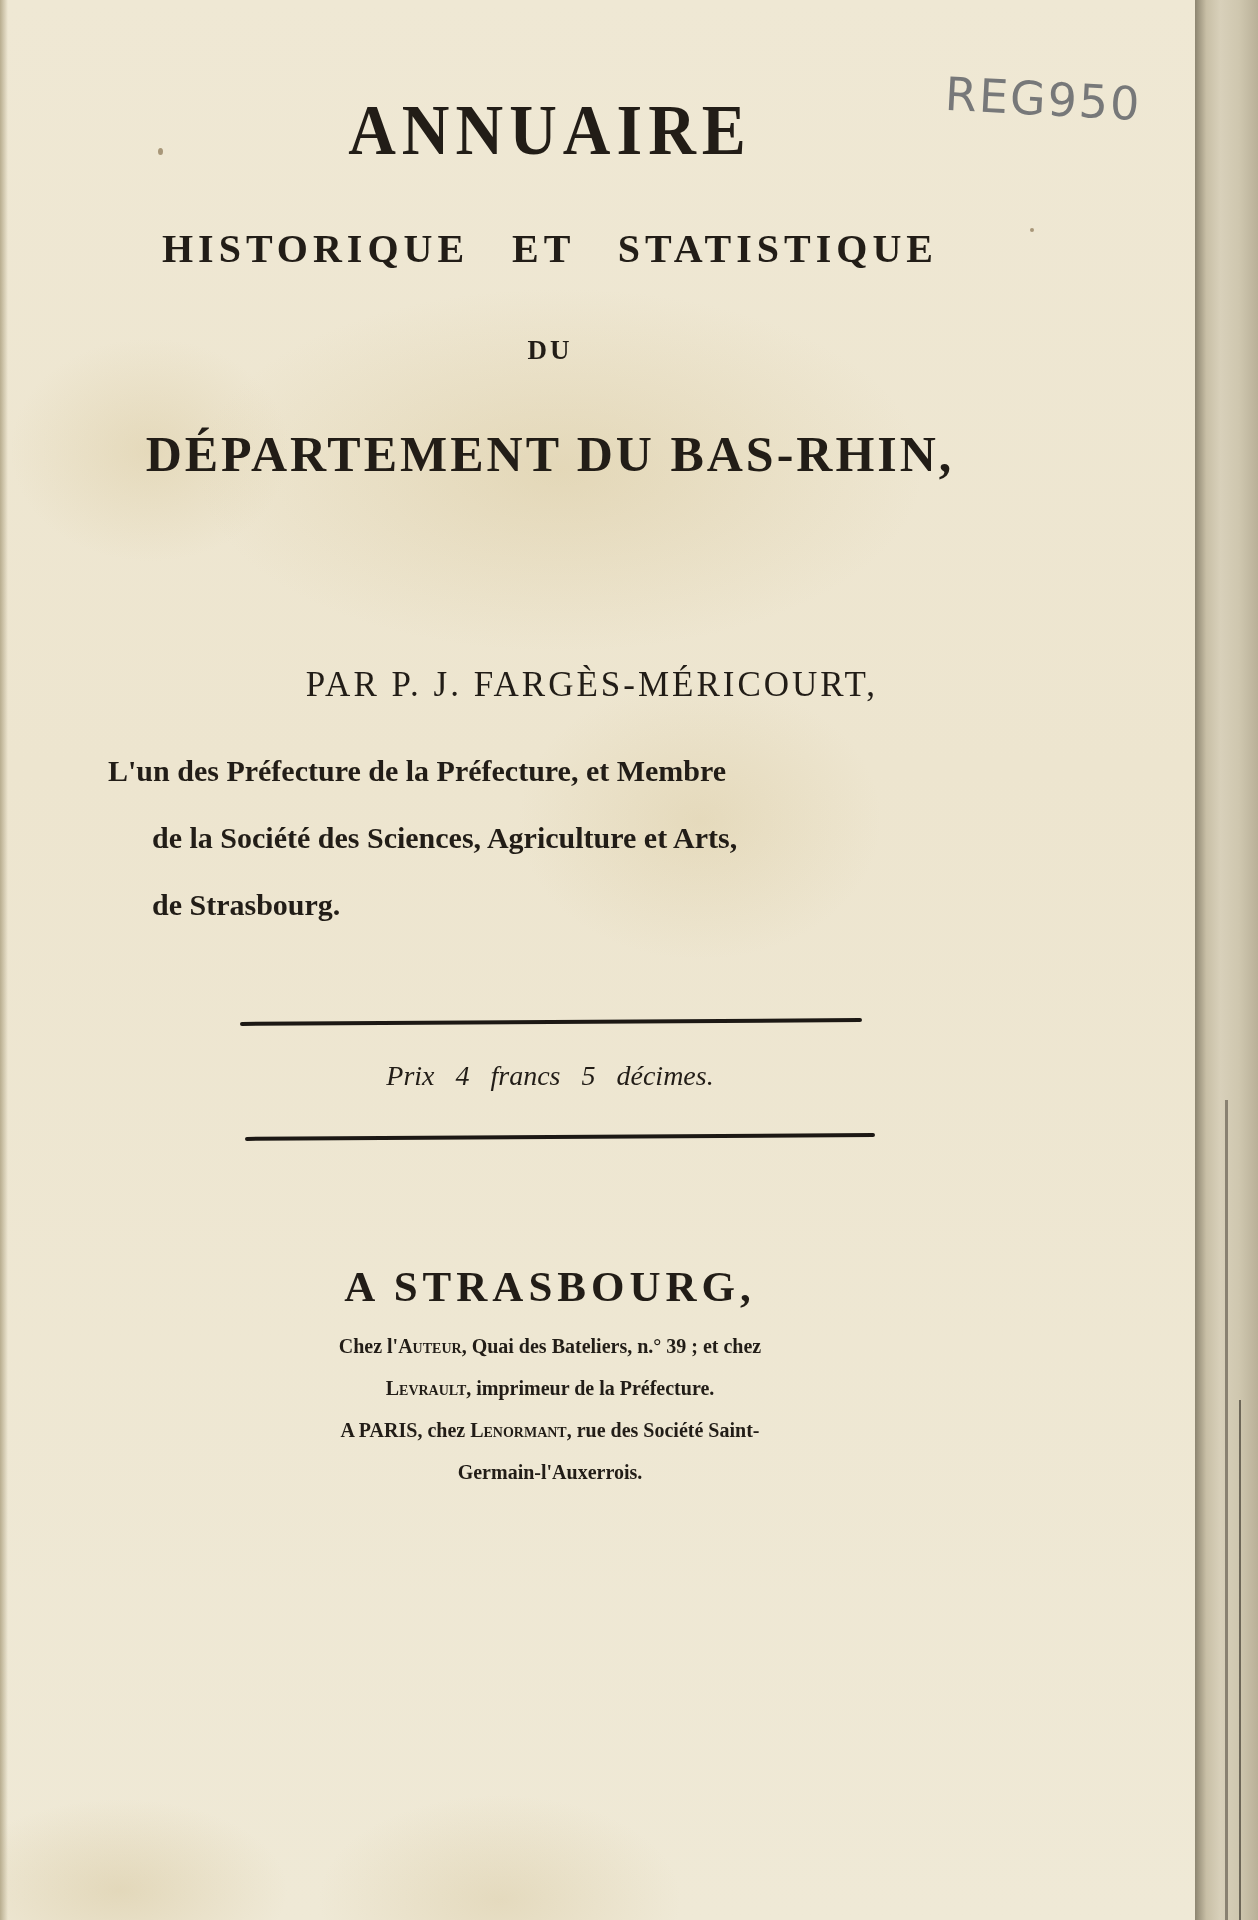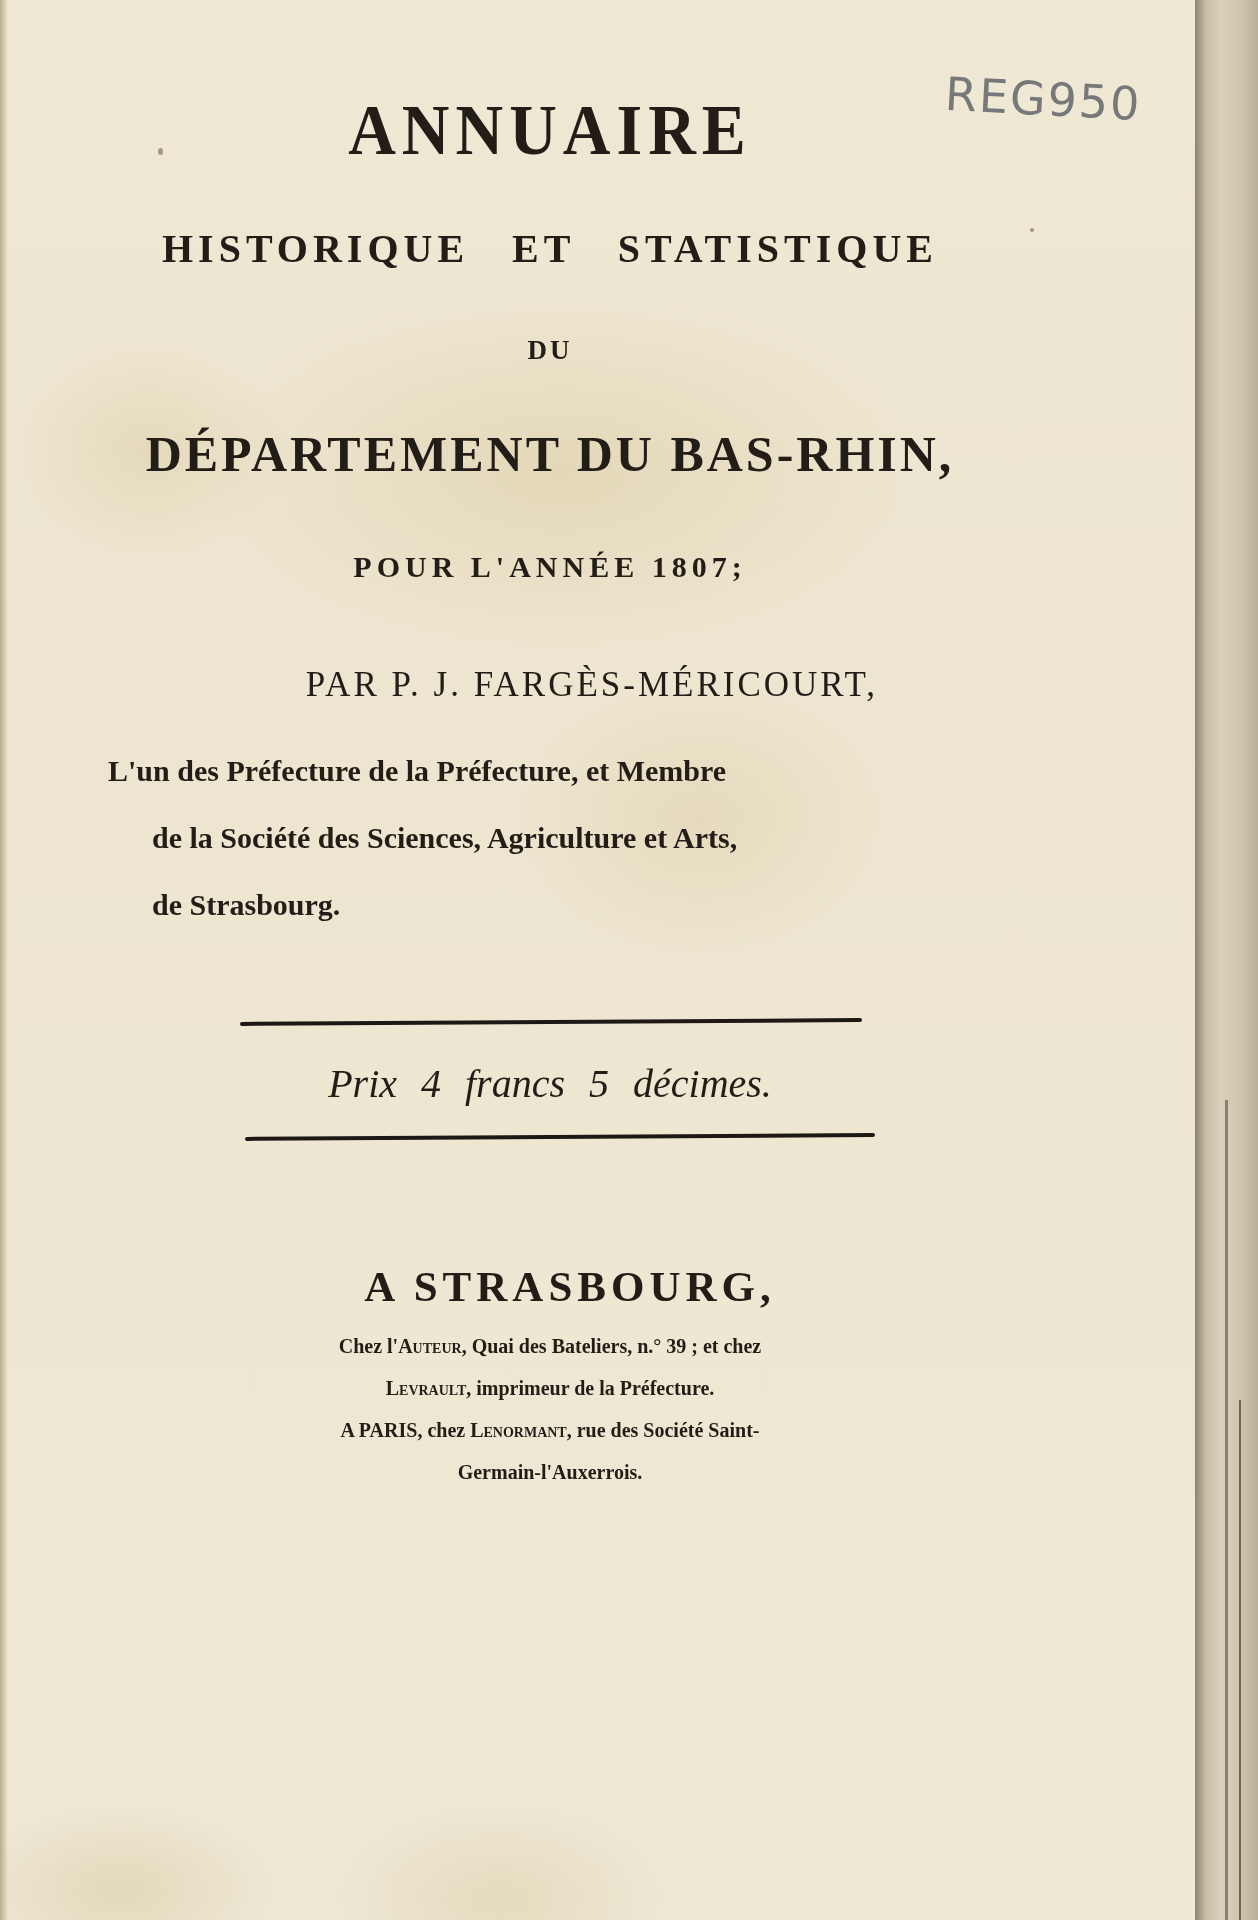--- a/index.html
+++ b/index.html
@@ -35,22 +35,22 @@
     .t-du { top: 335px; font-size: 27px; letter-spacing: 3px; font-weight: bold; font-family: "Liberation Serif", serif; }
     .t-dept { top: 425px; font-size: 50px; letter-spacing: 3px; font-weight: bold; font-family: "Liberation Serif", serif; }
     .t-annee { top: 550px; font-size: 30px; letter-spacing: 5px; font-family: "Liberation Serif", serif; font-weight: bold; }
     .t-par { top: 665px; font-size: 35px; letter-spacing: 3px; font-weight: normal; font-family: "Liberation Serif", serif; margin-left: 42px; }
     .t-desc { position: absolute; left: 108px; top: 748px; width: 900px; font-size: 30px; line-height: 46px; font-family: "Liberation Serif", serif; font-weight: bold; }
     .t-desc div { white-space: nowrap; }
     .t-desc .indent { padding-left: 44px; margin-top: 21px; }
     .rule { position: absolute; height: 4px; background: #1c1814; border-radius: 2px; }
     .rule.r1 { left: 240px; top: 1020px; width: 622px; transform: rotate(-0.35deg); }
     .rule.r2 { left: 245px; top: 1135px; width: 630px; transform: rotate(-0.35deg); }
-    .t-prix { top: 1060px; font-size: 40px; font-style: italic; font-family: "Liberation Serif", serif; word-spacing: 14px; }
-    .t-stras { top: 1262px; font-size: 43px; letter-spacing: 5px; font-family: "Liberation Serif", serif; font-weight: bold; padding-left: 20px; }
+    .t-prix { top: 1060px; font-size: 28px; font-style: italic; font-family: "Liberation Serif", serif; word-spacing: 14px; }
+    .t-stras { top: 1262px; font-size: 43px; letter-spacing: 5px; font-family: "Liberation Serif", serif; font-weight: bold; }
     .t-addr { position: absolute; left: 100px; top: 1325px; width: 900px; text-align: center; font-size: 20px; line-height: 42px; font-family: "Liberation Serif", serif; font-weight: bold; }
     .sc { font-variant: small-caps; }
     .handwritten {
       position: absolute; left: 945px; top: 72px; font-size: 46px; color: #5a5d63;
       font-family: "DejaVu Sans", sans-serif; font-weight: normal; letter-spacing: 2px;
       transform: rotate(3deg); opacity: .8;
     }
     .speck { position: absolute; width: 5px; height: 7px; background: #8a7552; border-radius: 50%; opacity: .7; }
   </style>
 </head>
@@ -61,21 +61,20 @@
 
   <div class="handwritten">REG950</div>
 
   <span class="speck" style="left:158px;top:148px;"></span>
   <span class="speck" style="left:1030px;top:228px;width:4px;height:4px;"></span>
 
   <div class="block t-annuaire">ANNUAIRE</div>
   <div class="block t-hist">HISTORIQUE ET STATISTIQUE</div>
   <div class="block t-dept">DÉPARTEMENT DU BAS-RHIN,</div>
   <div class="block t-du">DU</div>
-  <div class="block t-annee">POUR L'ANNÉE 1807;</div>
   <div class="block t-par">PAR P. J. FARGÈS-MÉRICOURT,</div>
 
   <div class="t-desc">
     <div>L'un des Préfecture de la Préfecture, et Membre</div>
     <div class="indent">de la Société des Sciences, Agriculture et Arts,</div>
     <div class="indent">de Strasbourg.</div>
   </div>
 
   <div class="rule r1"></div>
   <div class="block t-prix">Prix 4 francs 5 décimes.</div>

